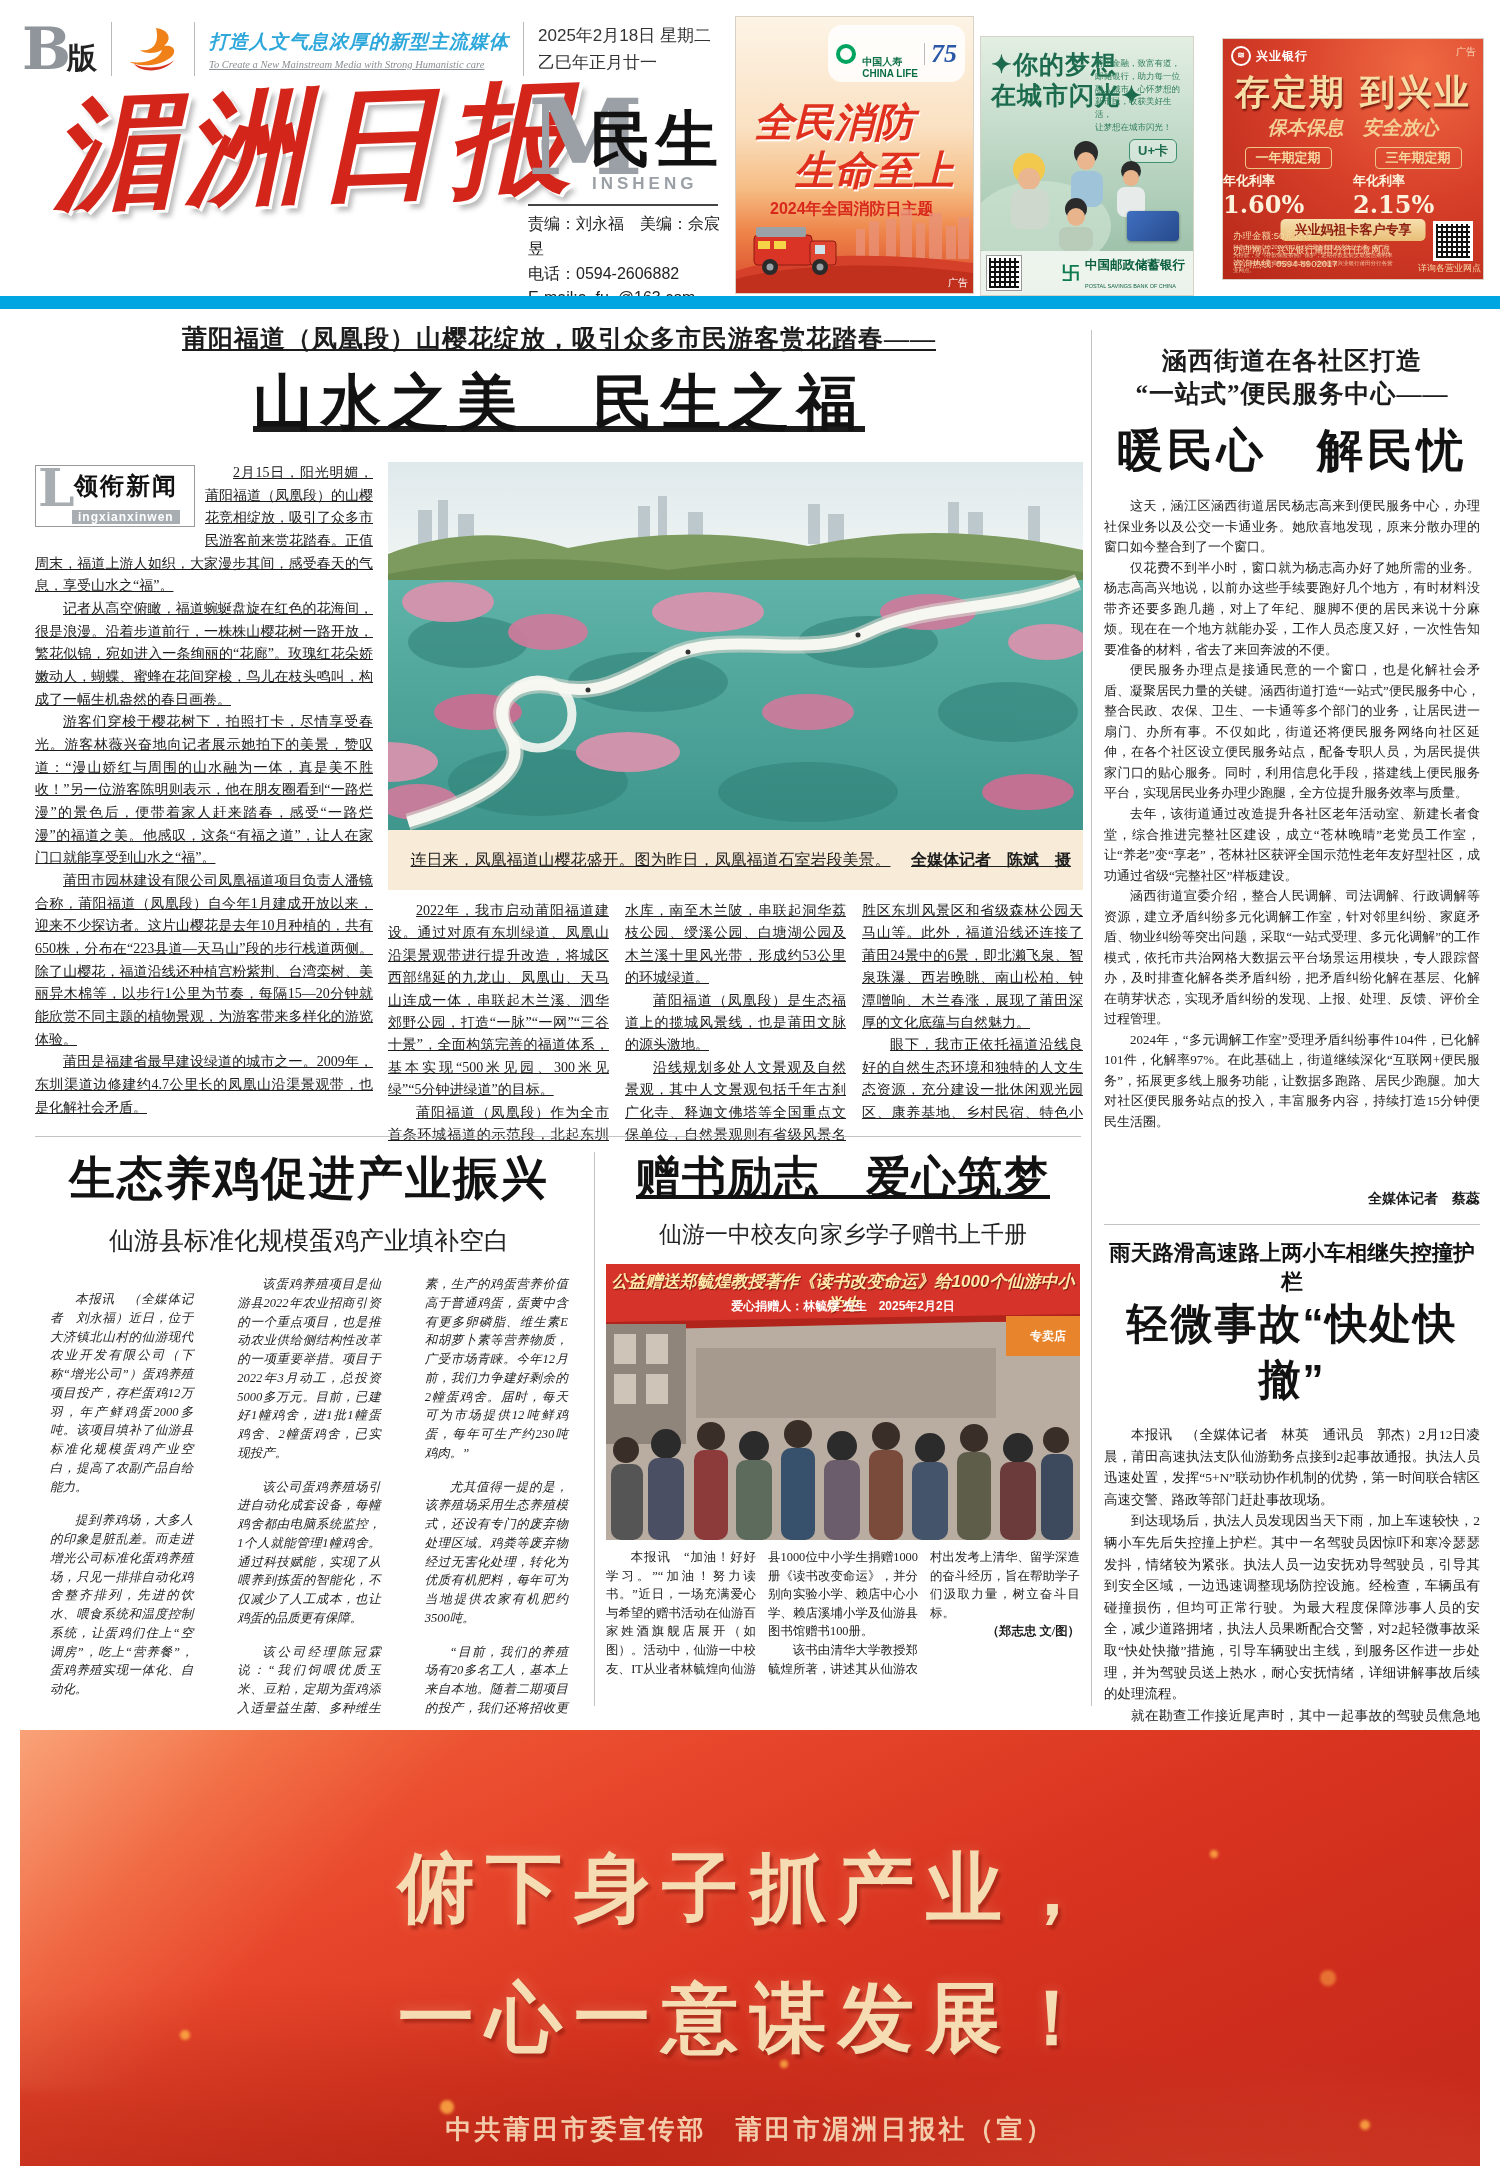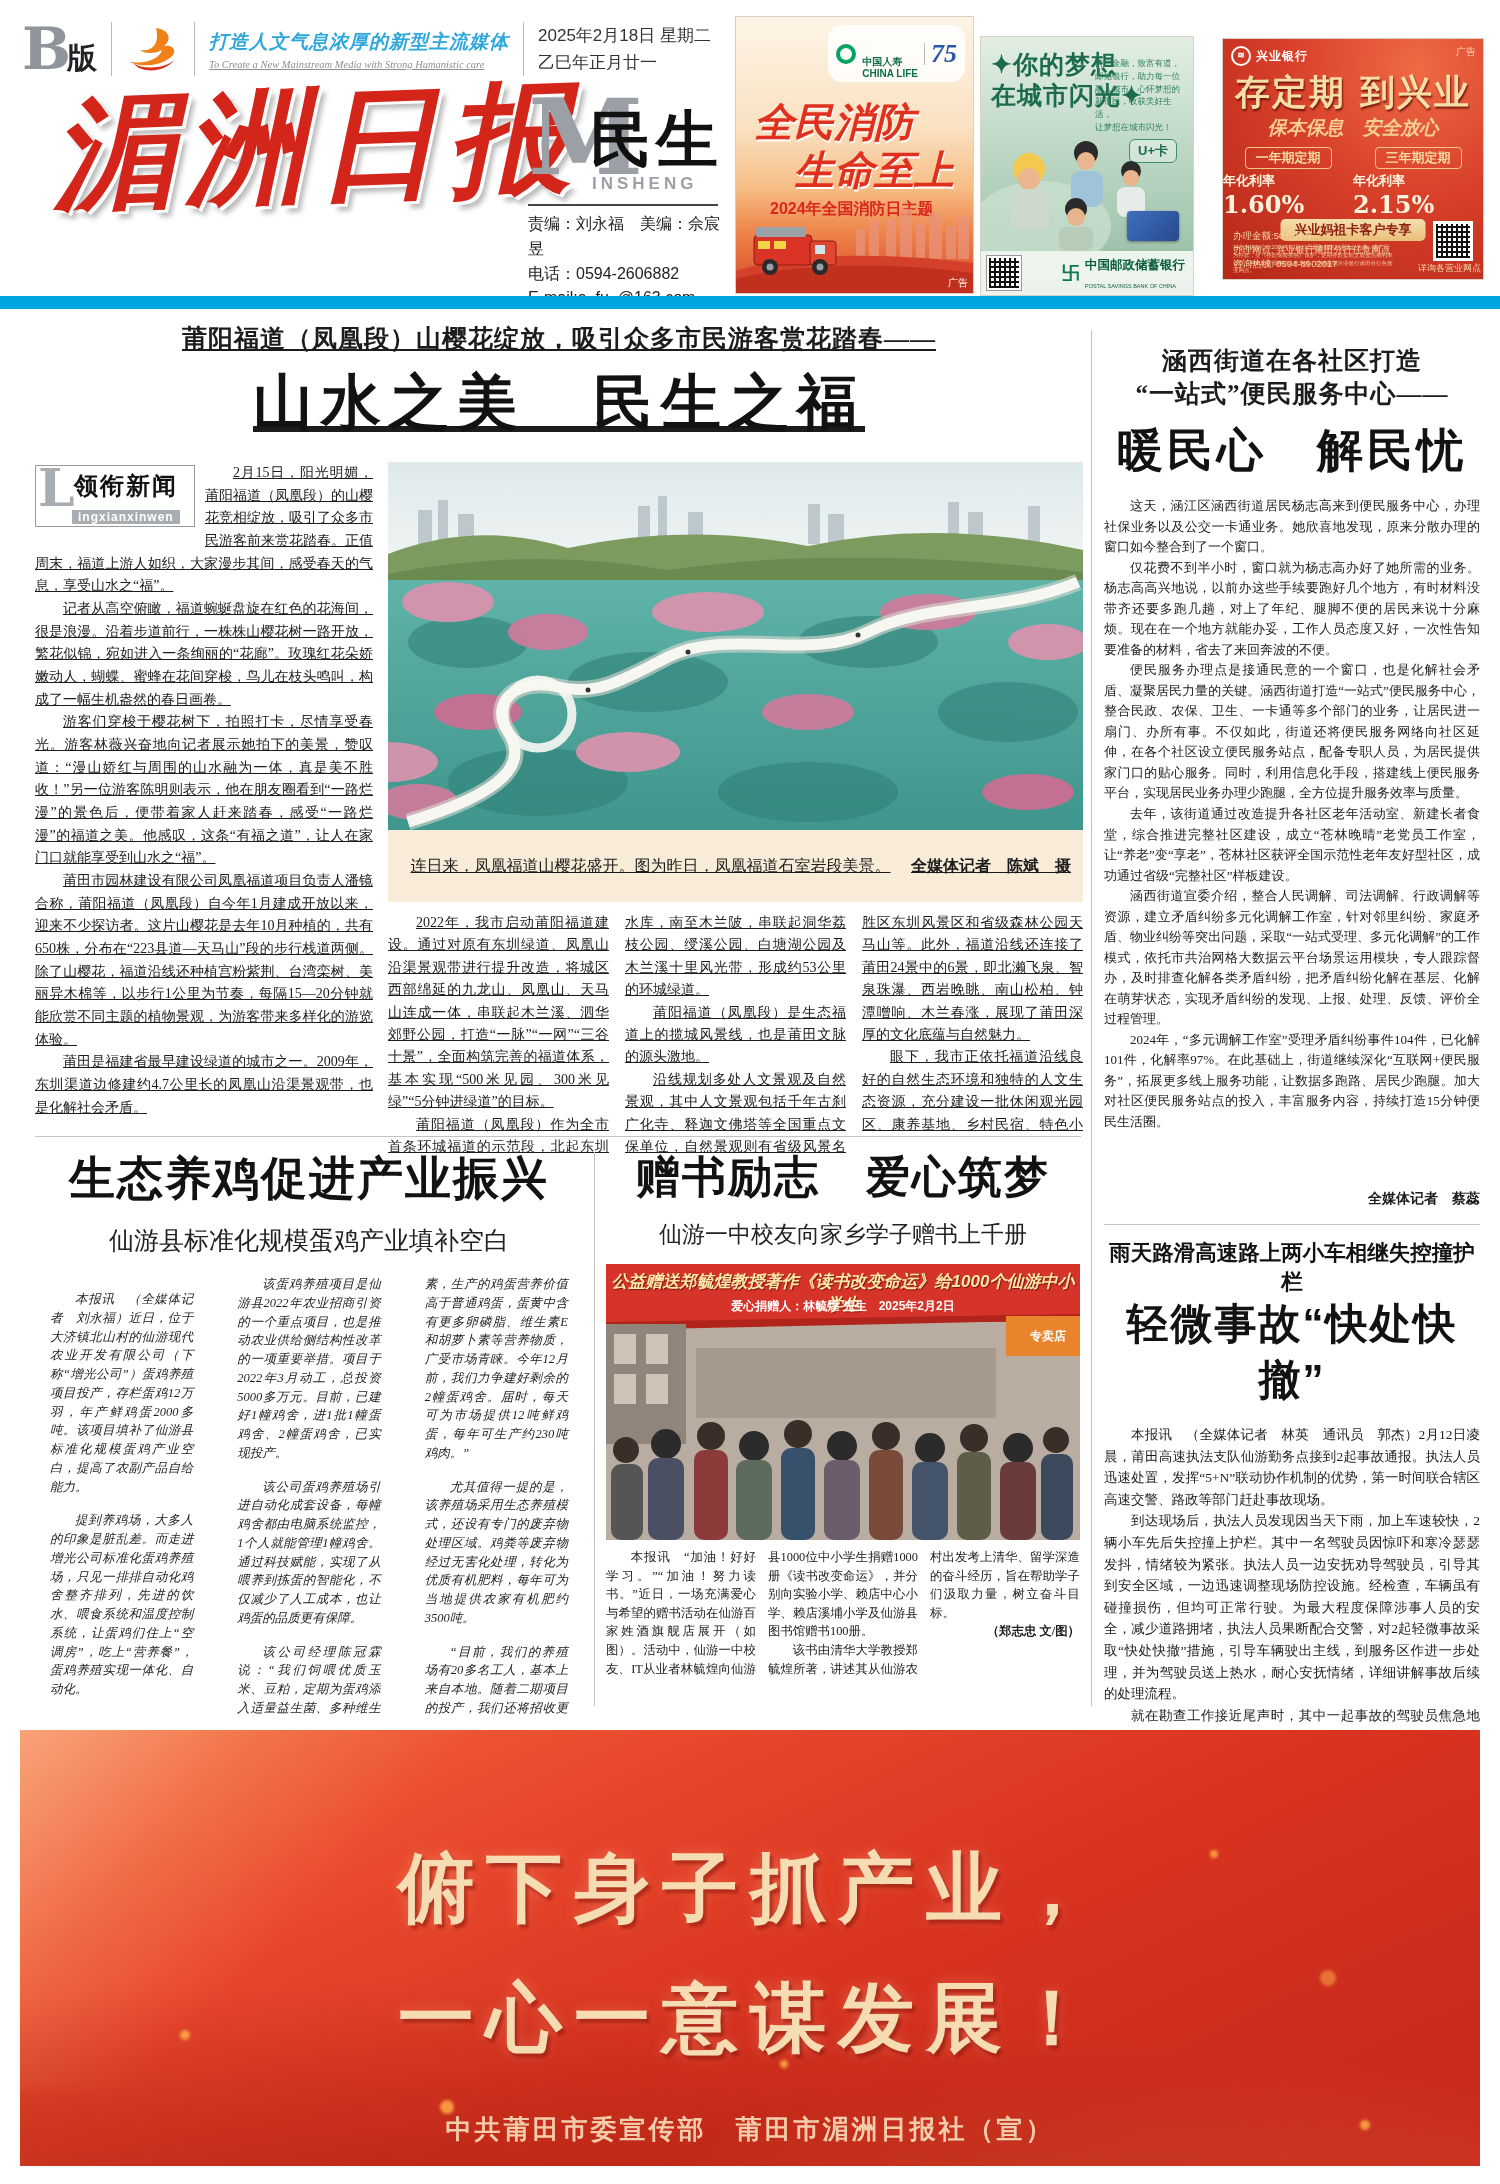--- a/index.html
+++ b/index.html
@@ -95,21 +95,21 @@
   .kicker{font:bold 25px "Liberation Serif",serif;text-align:center;letter-spacing:1px;}
   .lead-title{font:bold 60px "Liberation Sans",sans-serif;text-align:center;letter-spacing:8px;margin-top:8px;color:#121212;}
   .lead-cols{display:flex;gap:15px;margin-top:18px;}
   .lcol1{width:338px;font:14px/1.62 "Liberation Serif",serif;text-align:justify;height:692px;overflow:hidden;}
   .lcol1 p,.flow p{margin:0;text-indent:2em;}
   .badge{float:left;width:158px;height:60px;margin:3px 10px 4px 0;border:1px solid #9a9a9a;position:relative;background:#fff;}
   .badge-l{position:absolute;left:2px;top:-4px;font:bold 52px "DejaVu Serif",serif;color:#a8adb2;line-height:1;}
   .badge-cn{position:absolute;left:38px;top:4px;font:bold 24px "Liberation Sans",sans-serif;color:#111;letter-spacing:2px;}
   .badge-en{position:absolute;left:36px;bottom:2px;font:bold 12px "Liberation Sans",sans-serif;color:#fff;background:#a8adb2;padding:0 6px;letter-spacing:1px;}
   .lright{width:695px;}
-  .caption-strip{height:48px;background:#f8ecd8;display:flex;align-items:center;padding:12px 12px;font:16px "Liberation Serif",serif;justify-content:center;}
+  .caption-strip{height:48px;background:#f8ecd8;display:flex;align-items:center;padding:6px 12px;font:16px "Liberation Serif",serif;justify-content:center;}
   .caption-txt{flex:1;text-align:center;}
   .caption-credit{font-weight:bold;margin-left:10px;white-space:nowrap;}
   .cols3{margin-top:10px;column-count:3;column-gap:16px;height:266px;overflow:hidden;
          font:14px/1.6 "Liberation Serif",serif;text-align:justify;}
 
   
   .warm{left:1104px;top:344px;width:376px;}
   .warm .kicker{font-size:25px;}
   .warm-title{font:bold 46px "Liberation Sans",sans-serif;text-align:center;letter-spacing:4px;margin-top:10px;color:#121212;}
   .warm-body{margin-top:14px;font:13px/1.58 "Liberation Serif",serif;text-align:justify;height:688px;overflow:hidden;}
@@ -422,21 +422,21 @@
       <p>提到养鸡场，大多人的印象是脏乱差。而走进增光公司标准化蛋鸡养殖场，只见一排排自动化鸡舍整齐排列，先进的饮水、喂食系统和温度控制系统，让蛋鸡们住上“空调房”，吃上“营养餐”，蛋鸡养殖实现一体化、自动化。</p>
       <p>该蛋鸡养殖项目是仙游县2022年农业招商引资的一个重点项目，也是推动农业供给侧结构性改革的一项重要举措。项目于2022年3月动工，总投资5000多万元。目前，已建好1幢鸡舍，进1批1幢蛋鸡舍、2幢蛋鸡舍，已实现投产。</p>
       <p>该公司蛋鸡养殖场引进自动化成套设备，每幢鸡舍都由电脑系统监控，1个人就能管理1幢鸡舍。通过科技赋能，实现了从喂养到拣蛋的智能化，不仅减少了人工成本，也让鸡蛋的品质更有保障。</p>
       <p>该公司经理陈冠霖说：“我们饲喂优质玉米、豆粕，定期为蛋鸡添入适量益生菌、多种维生素，生产的鸡蛋营养价值高于普通鸡蛋，蛋黄中含有更多卵磷脂、维生素E和胡萝卜素等营养物质，广受市场青睐。今年12月前，我们力争建好剩余的2幢蛋鸡舍。届时，每天可为市场提供12吨鲜鸡蛋，每年可生产约230吨鸡肉。”</p>
       <p>尤其值得一提的是，该养殖场采用生态养殖模式，还设有专门的废弃物处理区域。鸡粪等废弃物经过无害化处理，转化为优质有机肥料，每年可为当地提供农家有机肥约3500吨。</p>
       <p>“目前，我们的养殖场有20多名工人，基本上来自本地。随着二期项目的投产，我们还将招收更多的工人，带动周边乡村剩余劳动力就业。”他表示。</p>
     </div>
   </section>
 
   <section class="abs book">
-    <h2 class="sec-title" style="margin:0;">赠书励志　爱心筑梦</h2>
+    <h2 class="sec-title" style="margin:0;text-decoration:underline;">赠书励志　爱心筑梦</h2>
     <div class="sec-sub">仙游一中校友向家乡学子赠书上千册</div>
     <div class="photo2">
       <svg width="474" height="276" viewBox="0 0 474 276" style="display:block;">
         <rect width="474" height="276" fill="#b9aca0"></rect>
         <rect x="0" y="0" width="474" height="58" fill="#d6342a"></rect>
         <path d="M0 58 L474 50 L474 56 L0 66 Z" fill="#b0241c"></path>
         <rect x="400" y="52" width="74" height="40" fill="#e8852c"></rect>
         <rect x="0" y="60" width="80" height="120" fill="#8f857b"></rect>
         <g fill="#cfc4b8">
             <rect x="8" y="70" width="22" height="30"></rect>

